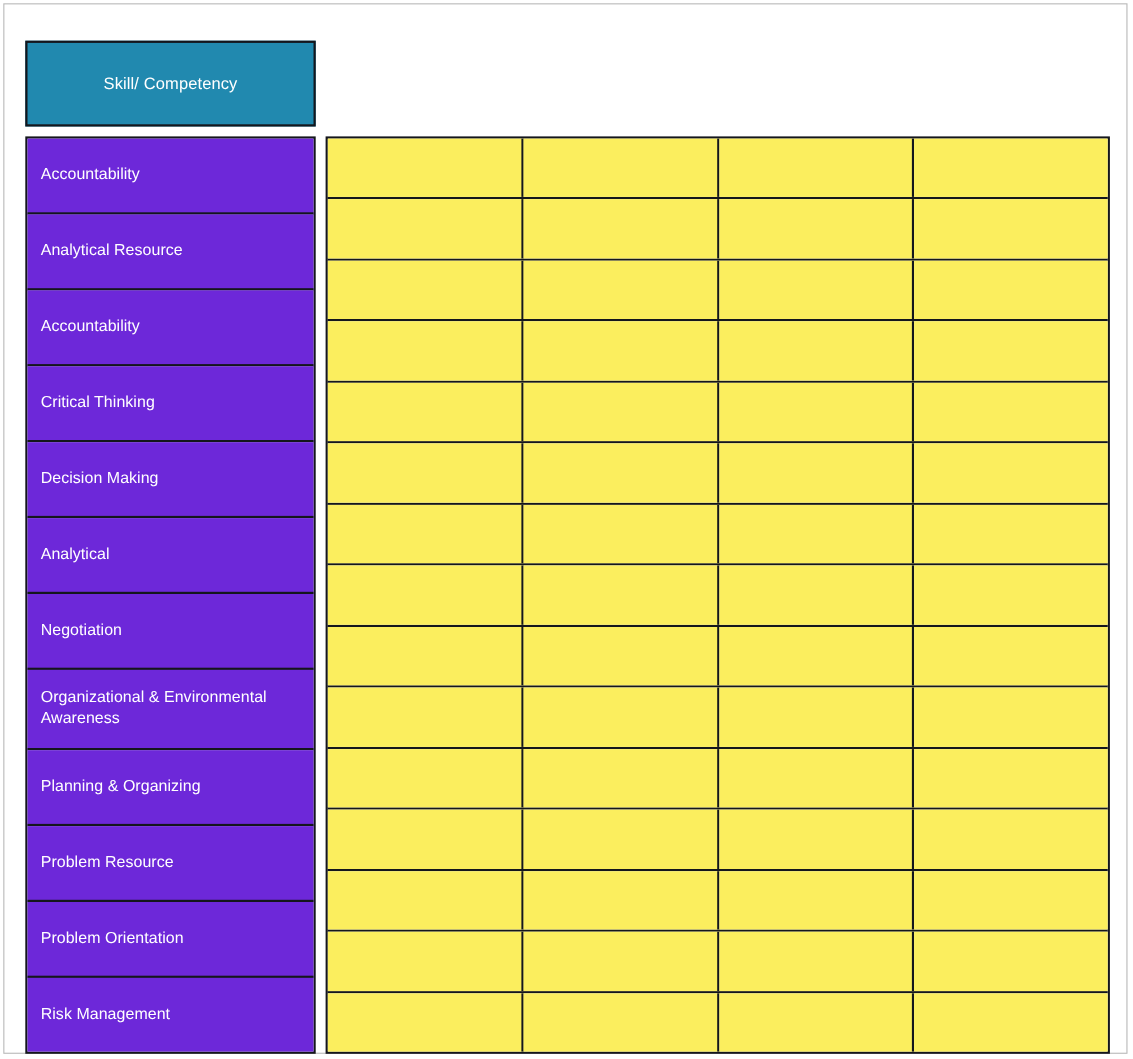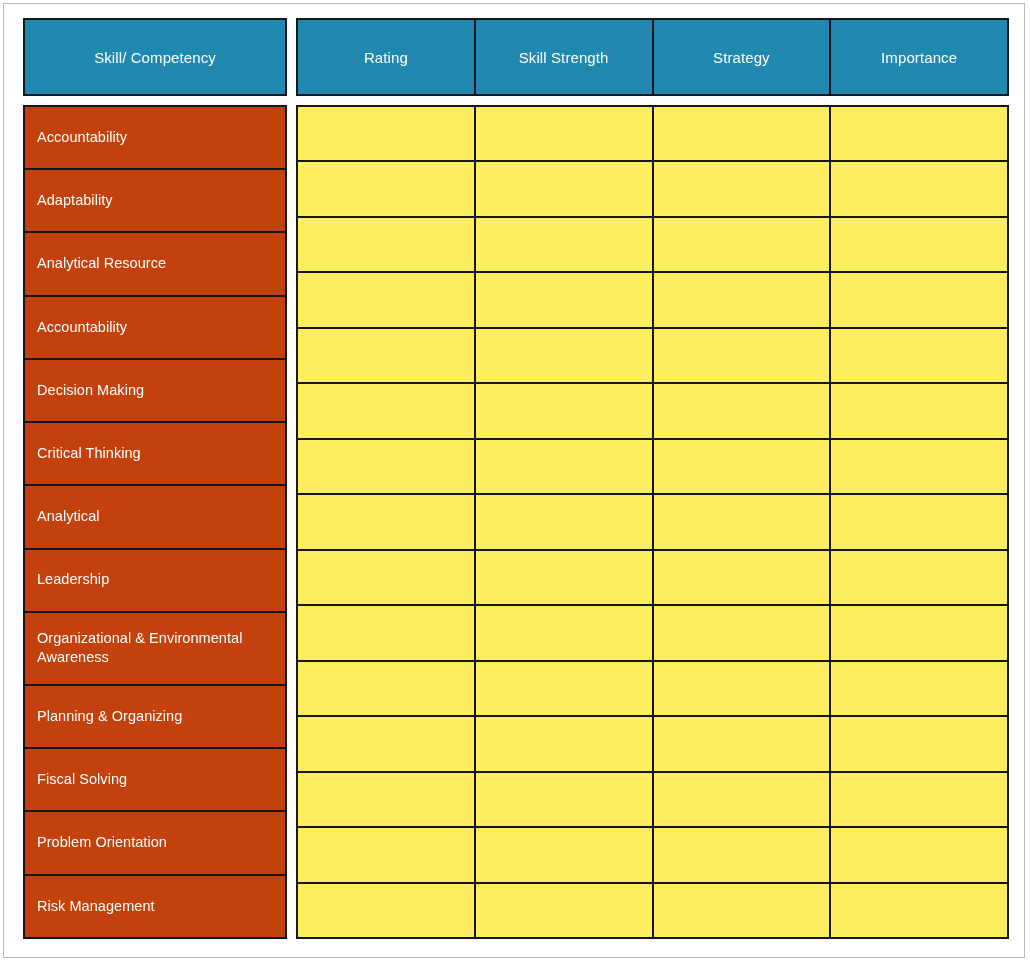--- a/index.html
+++ b/index.html
@@ -23,21 +23,21 @@
     width: 1022px;
     height: 955px;
     box-sizing: border-box;
     border: 1px solid #b8b8b8;
     background: #ffffff;
   }
 
   #worksheet {
     position: absolute;
     left: 19px;
-    top: 14px;
+    top: 33px;
     width: 986px;
     height: 921px;
     border-radius: 16px;
   }
 
   
   .cell {
     box-sizing: border-box;
     border: 2px solid #14161c;
     display: flex;
@@ -105,21 +105,21 @@
     width: 264px;
     flex: 0 0 264px;
     box-sizing: border-box;
     border: 2px solid #14161c;
     display: flex;
     flex-direction: column;
   }
   .skill-cell {
     flex: 1 1 0;
     box-sizing: border-box;
-    background: #c2410c;
+    background: #6d28d9;
     color: #ffffff;
     font-size: 14.5px;
     line-height: 1.35;
     display: flex;
     align-items: center;
     padding: 16px 12px;
     border-bottom: 2px solid #14161c;
     letter-spacing: .05px;
   }
   .skill-cell:last-child {
@@ -168,44 +168,37 @@
 <body>
 
 <div id="page-frame">
   <div id="worksheet">
 
     <div id="header-band">
       <div id="header-skill-col" class="cell">Skill/ Competency</div>
 
       <div id="header-spacer"></div>
 
-      <div id="header-data-cols">
-        <div class="hdr-cell">Rating</div>
-        <div class="hdr-cell">Skill Strength</div>
-        <div class="hdr-cell">Strategy</div>
-        <div class="hdr-cell">Importance</div>
-      </div>
     </div>
 
     <div id="band-gap"></div>
 
     <div id="body-band">
 
       <div id="skill-column">
         <div class="skill-cell">Accountability</div>
-        <div class="skill-cell">Adaptability</div>
         <div class="skill-cell">Analytical Resource</div>
         <div class="skill-cell">Accountability</div>
+        <div class="skill-cell">Critical Thinking</div>
         <div class="skill-cell">Decision Making</div>
-        <div class="skill-cell">Critical Thinking</div>
         <div class="skill-cell">Analytical</div>
-        <div class="skill-cell">Leadership</div>
+        <div class="skill-cell">Negotiation</div>
         <div class="skill-cell">Organizational &amp; Environmental Awareness</div>
         <div class="skill-cell">Planning &amp; Organizing</div>
-        <div class="skill-cell">Fiscal Solving</div>
+        <div class="skill-cell">Problem Resource</div>
         <div class="skill-cell">Problem Orientation</div>
         <div class="skill-cell">Risk Management</div>
       </div>
 
       <div id="body-spacer"></div>
 
       <div id="data-grid">
 
         <div class="grid-row">
           <div class="grid-cell"></div>

